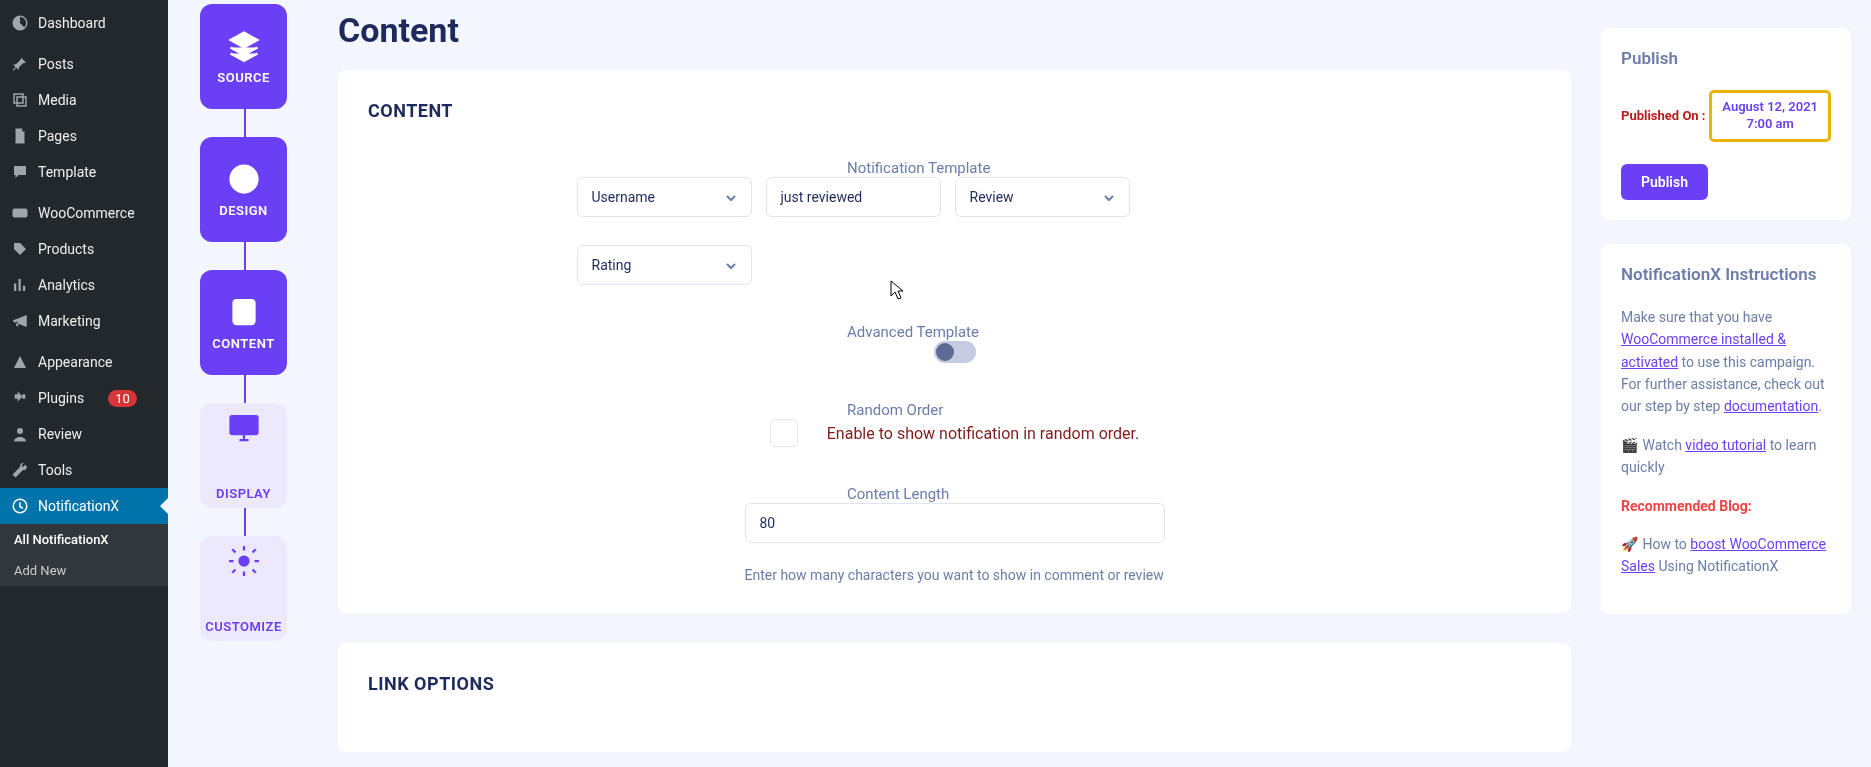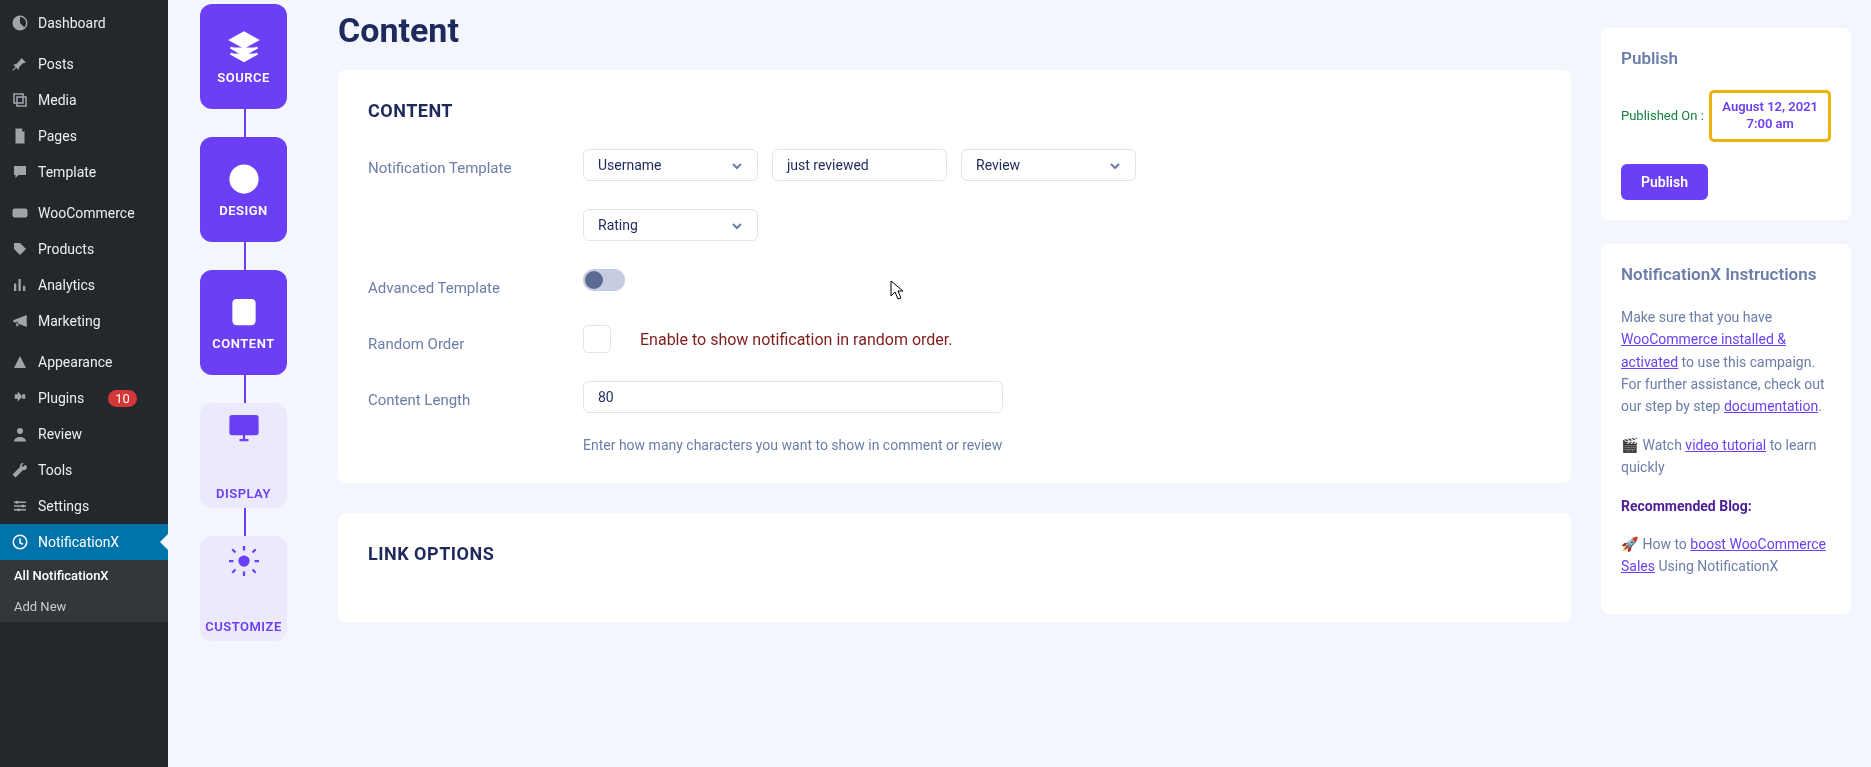--- a/index.html
+++ b/index.html
@@ -30,46 +30,46 @@
 .step .sico svg { width: 36px; height: 36px; }
 .step.done .sico svg, .step.active .sico svg { fill: #fff; stroke: #fff; }
 .step.pending .sico svg { fill: #6b3ff5; stroke: #6b3ff5; }
 .step-label { font-size: 13px; font-weight: 600; letter-spacing: 0.5px; }
 
 
 .main { flex: 1; padding: 0 30px 0 0; }
 .page-title { font-size: 34px; font-weight: 700; color: #1f2a5c; margin: 10px 0 20px 0; }
 .card { background: #fff; border-radius: 8px; padding: 30px 30px; margin-bottom: 30px; }
 .card-title { font-size: 18px; font-weight: 700; color: #1f2a5c; letter-spacing: 0.5px; margin-bottom: 28px; }
-.row { display: flex; align-items: flex-start; margin-bottom: 28px; }
+.row { display: flex; align-items: center; margin-bottom: 28px; flex-direction: column; }
 .row-label { width: 215px; color: #6b7da8; font-size: 15px; padding-top: 10px; }
 .row-control { flex: 1; display: flex; flex-wrap: wrap; gap: 14px; align-items: center; }
-.sel, .tin { border: 1px solid #e0e4ee; border-radius: 6px; height: 32px; padding: 0 14px; font-size: 14px; color: #1f2a5c; background: #fff; display: flex; align-items: center; justify-content: space-between; min-width: 175px; cursor: pointer; }
+.sel, .tin { border: 1px solid #e0e4ee; border-radius: 6px; height: 40px; padding: 0 14px; font-size: 14px; color: #1f2a5c; background: #fff; display: flex; align-items: center; justify-content: space-between; min-width: 175px; cursor: pointer; }
 .tin { cursor: text; }
 .chev { width: 12px; height: 12px; }
 .chev svg { width: 12px; height: 12px; stroke: #6b7da8; fill: none; stroke-width: 2; }
 .toggle { width: 42px; height: 22px; background: #c5cbe0; border-radius: 20px; position: relative; cursor: pointer; }
 .toggle .knob { width: 18px; height: 18px; background: #5c6a94; border-radius: 50%; position: absolute; top: 2px; left: 2px; }
 .chk { width: 28px; height: 28px; border: 1px solid #e0e4ee; border-radius: 5px; cursor: pointer; }
 .help { color: #7f1d1d; font-size: 16px; margin-left: 15px; }
 .hint { color: #6b7da8; font-size: 14px; margin-top: 10px; width: 100%; }
 .numin { width: 420px; }
 
 
 .right { width: 270px; flex-shrink: 0; padding: 28px 20px 0 0; }
 .rcard { background: #fff; border-radius: 8px; padding: 20px; margin-bottom: 24px; }
 .rtitle { font-size: 17px; font-weight: 600; color: #6b7da8; margin-bottom: 22px; }
 .pubrow { display: flex; justify-content: space-between; align-items: center; margin-bottom: 22px; font-size: 13px; }
-.publab { color: #15803d; }
+.publab { color: #b91c1c; font-weight: bold; }
 .pubval { border: 3px solid #eab308; border-radius: 5px; padding: 6px 10px; color: #6b3ff5; font-weight: 600; text-align: center; line-height: 1.3; }
 .btn-pub { background: #6b3ff5; color: #fff; border: none; border-radius: 6px; padding: 10px 20px; font-size: 14px; font-weight: 600; cursor: pointer; }
 .instr { color: #6b7da8; font-size: 14px; line-height: 1.6; margin-bottom: 16px; }
 .instr a { color: #6b3ff5; text-decoration: underline; cursor: pointer; }
 .instr .emo { margin-right: 4px; }
-.instr.bold { font-weight: 700; color: #4c1d95; }
+.instr.bold { font-weight: 700; color: #ef4444; }
 .cursor-ptr { position: absolute; left: 890px; top: 280px; width: 14px; height: 20px; pointer-events: none; }
 </style>
 </head>
 <body>
 
 <div class="wp-sidebar">
   <div class="wp-item">
       <span class="ico">
         <svg viewBox="0 0 24 24">
           <path d="M12 2a10 10 0 100 20 10 10 0 000-20zm0 2a8 8 0 015.66 13.66L12 12V4z"></path>
@@ -170,31 +170,20 @@
       </span>
       <span>Review</span>
     </div>
   <div class="wp-item">
       <span class="ico">
         <svg viewBox="0 0 24 24">
           <path d="M21 7a4 4 0 01-5 5L6 22l-4-4L12 8a4 4 0 015-5l-3 3 2 2 3-3z"></path>
         </svg>
       </span>
       <span>Tools</span>
-    </div>
-  <div class="wp-item">
-      <span class="ico">
-        <svg viewBox="0 0 24 24">
-          <path d="M4 7h16M4 12h16M4 17h16" stroke="#a0a5aa" stroke-width="2"></path>
-          <circle cx="8" cy="7" r="2"></circle>
-          <circle cx="16" cy="12" r="2"></circle>
-          <circle cx="10" cy="17" r="2"></circle>
-        </svg>
-      </span>
-      <span>Settings</span>
     </div>
   <div class="wp-item active arrow-ind">
       <span class="ico">
         <svg viewBox="0 0 24 24">
           <circle cx="12" cy="12" r="9" fill="none" stroke="#fff" stroke-width="2"></circle>
           <path d="M12 7v6l4 2" stroke="#fff" stroke-width="2" fill="none"></path>
         </svg>
       </span>
       <span>NotificationX</span>
     </div>

